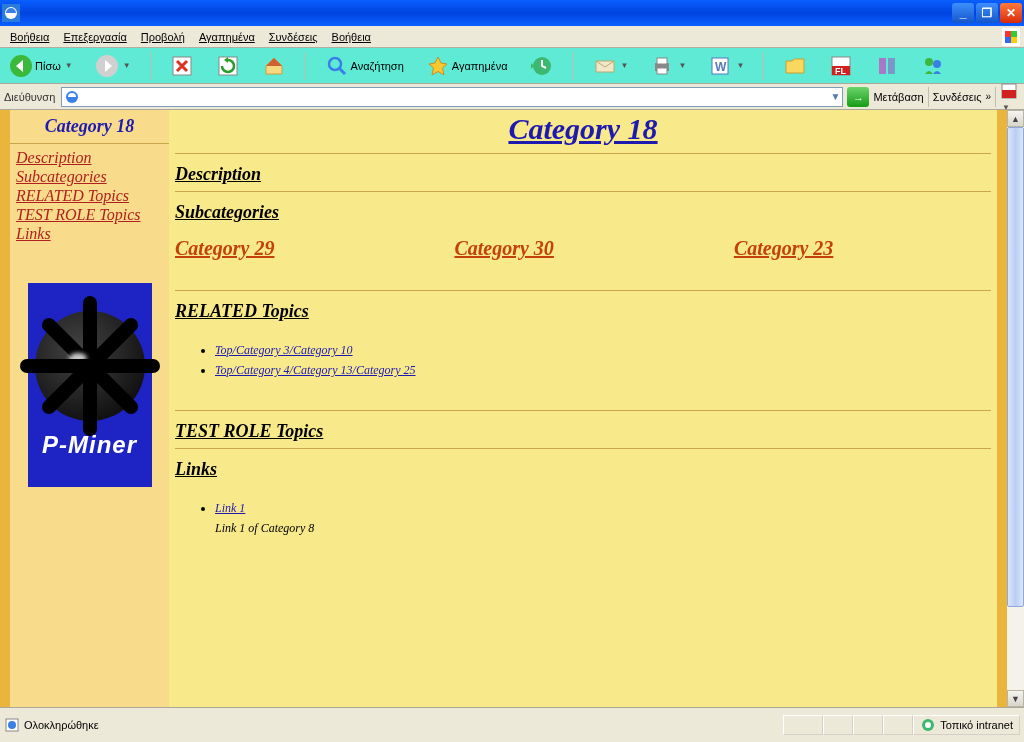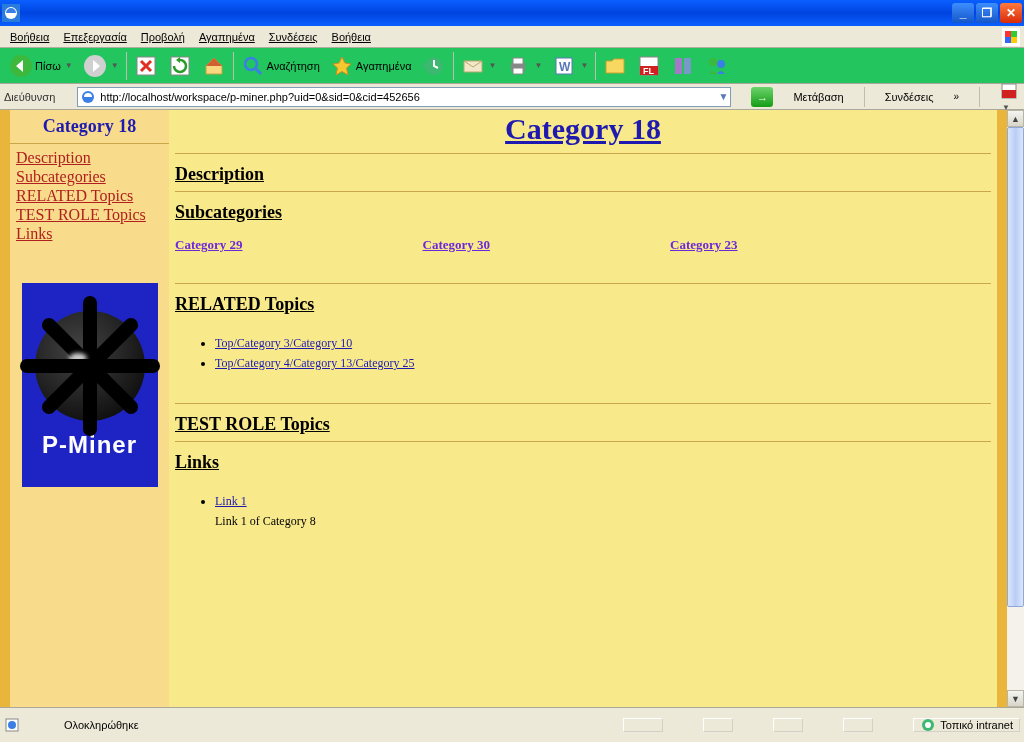--- a/index.html
+++ b/index.html
@@ -8,63 +8,63 @@
   .titlebar .icon-slot { width:18px; height:18px; background:#2a7bdc; margin-right:4px; display:flex; align-items:center; justify-content:center; }
   .titlebar .spacer { flex:1; }
   .winbtns { display:flex; gap:2px; }
   .winbtn { width:22px; height:20px; border-radius:3px; display:flex; align-items:center; justify-content:center; font-weight:bold; color:#fff; font-size:12px; }
   .winbtn.min, .winbtn.max { background:linear-gradient(to bottom,#3d8eff,#1556c8); }
   .winbtn.close { background:linear-gradient(to bottom,#ff7a3d,#d82b0b); }
   .menubar { background:#ece9d8; height:22px; display:flex; align-items:center; padding:0 4px; gap:2px; border-bottom:1px solid #b0aea0; position:relative; }
   .menubar .menuitem { padding:2px 6px; }
   .menubar .menuitem u { text-decoration:underline; }
   .throbber { position:absolute; right:4px; top:2px; width:18px; height:18px; }
-  .toolbar { background:#22c55e; height:36px; display:flex; align-items:center; padding:0 4px; gap:0; border-bottom:1px solid #aca899; }
+  .toolbar { background:#5eead4; height:36px; display:flex; align-items:center; padding:0 4px; gap:12px; border-bottom:1px solid #aca899; }
   .toolbar .tbtn { display:flex; align-items:center; gap:2px; padding:2px 4px; border:1px solid transparent; border-radius:3px; }
   .toolbar .sep { width:1px; height:28px; background:#c0bdaf; margin:0 2px; }
   .icon24 { width:24px; height:24px; }
-  .addrbar { background:#ece9d8; height:26px; display:flex; align-items:center; padding:0 4px; gap:20px; border-bottom:1px solid #aca899; }
+  .addrbar { background:#ece9d8; height:26px; display:flex; align-items:center; padding:0 4px; gap:4px; border-bottom:1px solid #aca899; }
   .addrbar .label { color:#333; padding-right:2px; }
   .addrbar .addr { flex:1; background:#fff; border:1px solid #7f9db9; height:20px; display:flex; align-items:center; padding:0 2px; }
   .addrbar .addr .pageicon { width:16px; height:16px; margin-right:4px; background:#2a7bdc; }
   .addrbar .gobtn { width:22px; height:20px; background:linear-gradient(to bottom,#6bd46b,#169c16); border-radius:3px; display:flex; align-items:center; justify-content:center; color:#fff; font-weight:bold; }
-  .content-frame { position:relative; height:598px; border-bottom:1px solid #aca899; background:#fff; }
+  .content-frame { position:relative; height:598px; border-bottom:1px solid #aca899; background:#fff;font-style:italic; }
   .vscroll { position:absolute; right:0; top:0; width:17px; height:100%; background:#ece9d8; display:flex; flex-direction:column; }
   .vscroll .arrow { height:17px; background:linear-gradient(to bottom,#f4f4f0,#d8d6c9); border:1px solid #b8b5a6; display:flex; align-items:center; justify-content:center; font-size:9px; color:#444; }
   .vscroll .track { flex:1; background:#f4f2ea; position:relative; }
   .vscroll .thumb { position:absolute; left:0; right:0; top:0; height:480px; background:linear-gradient(to right,#dce6fb,#b9cdf5,#dce6fb); border:1px solid #90a8d8; border-radius:2px; }
   .page { height:100%; margin-right:17px; overflow:hidden; display:flex; background:#eab53b; font-family: "Times New Roman", Georgia, serif; font-size:16px; }
   .page .margin-l, .page .margin-r { width:10px; background:#eab53b; }
   .sidebar { width:159px; background:#f8dc8b; padding:4px 6px 0 6px; }
   .sidebar h3 { margin:2px 0 6px 0; text-align:center; color:#1e1ab0; font-weight:bold; font-size:18px; }
   .sidebar hr { border:none; border-top:1px solid #c9a64a; margin:4px -6px; }
   .sidebar a { color:#b02020; text-decoration:underline; display:block; font-size:16px; line-height:19px; }
-  .logo { margin:40px auto 0 auto; width:136px; height:204px; background:#1e24c4; display:flex; flex-direction:column; align-items:center; justify-content:center; }
+  .logo { margin:40px auto 0 auto; width:124px; height:204px; background:#1e24c4; display:flex; flex-direction:column; align-items:center; justify-content:center; }
   .logo .mine { width:110px; height:110px; border-radius:50%; background:radial-gradient(circle at 40% 35%,#444,#000); position:relative; }
   .logo .mine::before, .logo .mine::after { content:""; position:absolute; background:#000; }
   .logo .mine::before { width:14px; height:140px; left:48px; top:-15px; border-radius:7px; }
   .logo .mine::after { width:140px; height:14px; top:48px; left:-15px; border-radius:7px; }
   .logo .diag1, .logo .diag2 { position:absolute; width:14px; height:130px; background:#000; left:48px; top:-10px; border-radius:7px; }
   .logo .diag1 { transform:rotate(45deg); }
   .logo .diag2 { transform:rotate(-45deg); }
   .logo .shine { position:absolute; width:18px; height:10px; background:#fff; border-radius:50%; top:42px; left:34px; filter:blur(2px); opacity:.8; }
   .logo .txt { color:#fff; font-family: Arial Black, Impact, sans-serif; font-size:24px; font-weight:bold; margin-top:10px; letter-spacing:1px; }
   .main { flex:1; background:#f8e98a; padding:0 6px; }
   .main h1 { text-align:center; margin:0 0 6px 0; }
   .main h1 a { color:#1e1ab0; font-size:30px; font-weight:bold; text-decoration:underline; }
   .main hr { border:none; border-top:1px solid #c9a64a; margin:6px 0 10px 0; }
   .main h2 { margin:8px 0 4px 0; font-size:18px; font-weight:bold; text-decoration:underline; color:#000; }
   .main .desc { font-size:16px; margin-bottom:8px; }
   .subcats { display:flex; gap:180px; margin:14px 0 30px 0; }
-  .subcats a, .brlink { color:#6d28d9; font-weight:bold; text-decoration:underline; font-size:13px; }
+  .subcats a, .brlink { color:#c2410c; font-weight:bold; text-decoration:underline; font-size:20px; }
   .main ul { margin:18px 0 30px 0; padding-left:40px; }
   .main ul li { font-size:12px; line-height:20px; }
   .main ul li a { color:#1e1ab0; text-decoration:underline; }
-  .statusbar { background:#ece9d8; height:22px; display:flex; align-items:center; padding:17px 4px; font-size:11px;gap:40px; }
-  .statusbar .cell { border:1px solid #d4d0c8; border-left-color:#fff; border-top-color:#fff; height:14px; display:flex; align-items:center; padding:0 6px; }
+  .statusbar { background:#ece9d8; height:22px; display:flex; align-items:center; padding:17px 4px; font-size:11px; }
+  .statusbar .cell { border:1px solid #d4d0c8; border-left-color:#fff; border-top-color:#fff; height:20px; display:flex; align-items:center; padding:0 6px; }
   .statusbar .spacer { flex:1; }
   .taskbar { background:linear-gradient(to bottom,#3a7fe6,#245bd3,#3a7fe6); height:12px; }
   .dd { font-size:8px; color:#555; margin-left:2px; }
   svg { display:block; }
 </style>
 </head>
 <body>
 
 <div class="titlebar">
   <span class="icon-slot">
@@ -211,21 +211,20 @@
 <div class="addrbar">
   <span class="label">Διεύθυνση</span>
   <div class="addr">
     <span class="pageicon">
       <svg width="16" height="16">
           <rect width="16" height="16" fill="#fff"></rect>
           <circle cx="8" cy="8" r="6" fill="#3a7fe6"></circle>
           <path d="M4 8 A4 4 0 0 1 12 8" fill="#fff"></path>
         </svg>
     </span>
-    <span style="font-size:11px;">http://localhost/workspace/p-miner.php?uid=0&amp;sid=0&amp;cid=452656</span>
     <span style="flex:1"></span>
     <span style="color:#5878b8;font-size:10px;">▼</span>
   </div>
   <div class="gobtn">→</div>
   <span>Μετάβαση</span>
   <div class="sep" style="height:20px;width:1px;background:#c0bdaf;"></div>
   <span>Συνδέσεις</span>
   <span style="font-size:10px;">»</span>
   <div class="sep" style="height:20px;width:1px;background:#c0bdaf;"></div>
   <div class="tbtn" style="padding:0;">

